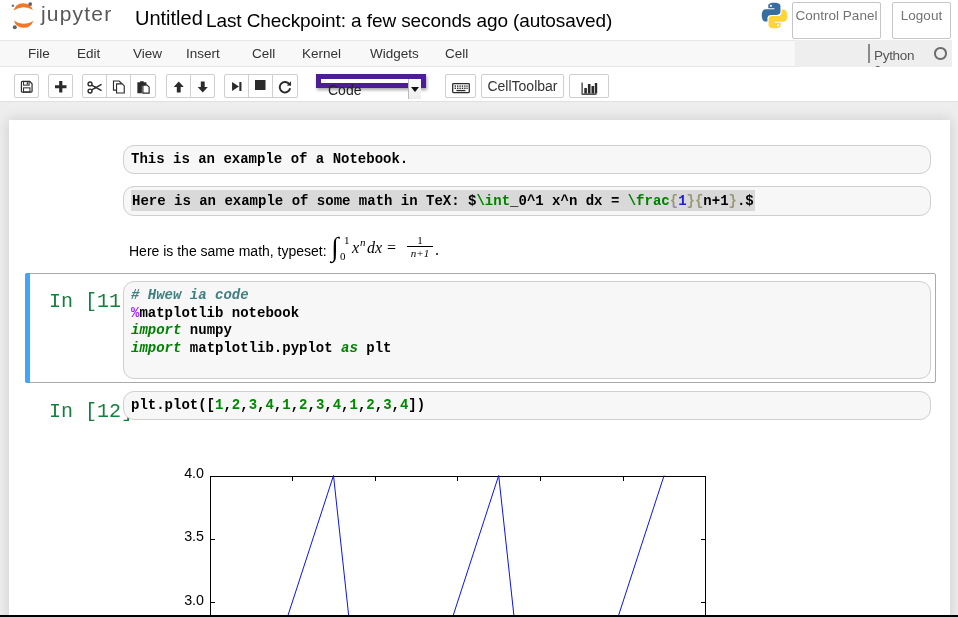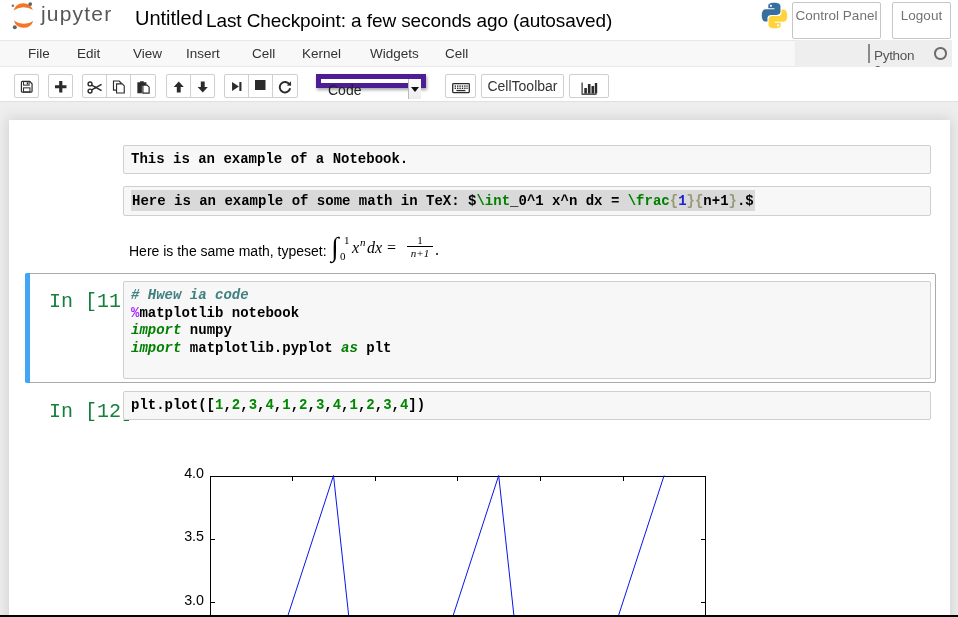--- a/index.html
+++ b/index.html
@@ -21,21 +21,21 @@
   #toolbar { position:absolute; left:0; top:67px; width:958px; height:35px;
      background:#fff; border-bottom:1px solid #e0e0e0; }
   .tbtn { position:absolute; top:7px; height:24px; background:#fff;
      border:1px solid #cfcfcf; border-radius:2px; }
   .tbtn svg { display:block; margin:4.5px auto 0; }
   
   #site { position:absolute; left:0; top:102px; width:958px; height:515px; background:#eee; overflow:hidden; }
   #nbcontainer { position:absolute; left:9px; top:18px; width:941px; height:600px;
      background:#fff; box-shadow:0 0 12px 1px rgba(87,87,87,0.2); }
   .inputarea { font-weight:bold; position:absolute; background:#f7f7f7; border:1px solid #cfcfcf;
-     border-radius:2px; font-family:"Liberation Mono", monospace; font-size:14px;
+     border-radius:11px; font-family:"Liberation Mono", monospace; font-size:14px;
      line-height:17.5px; color:#000; padding:5px 0 0 7px; white-space:pre; }
   .prompt { position:absolute; font-family:"Liberation Mono", monospace; font-size:20px;
      color:#15803d;text-align:right; }
   .cm-keyword { color:#008000; font-weight:bold;font-style:italic; }
   .cm-comment { color:#408080; font-style:italic; }
   .cm-number  { color:#080; }
   .cm-magic   { color:#aa22ff; }
   .cm-texcmd  { color:#008000; }
   .cm-bracket { color:#997; }
   .cm-atom    { color:#2222cc; }

